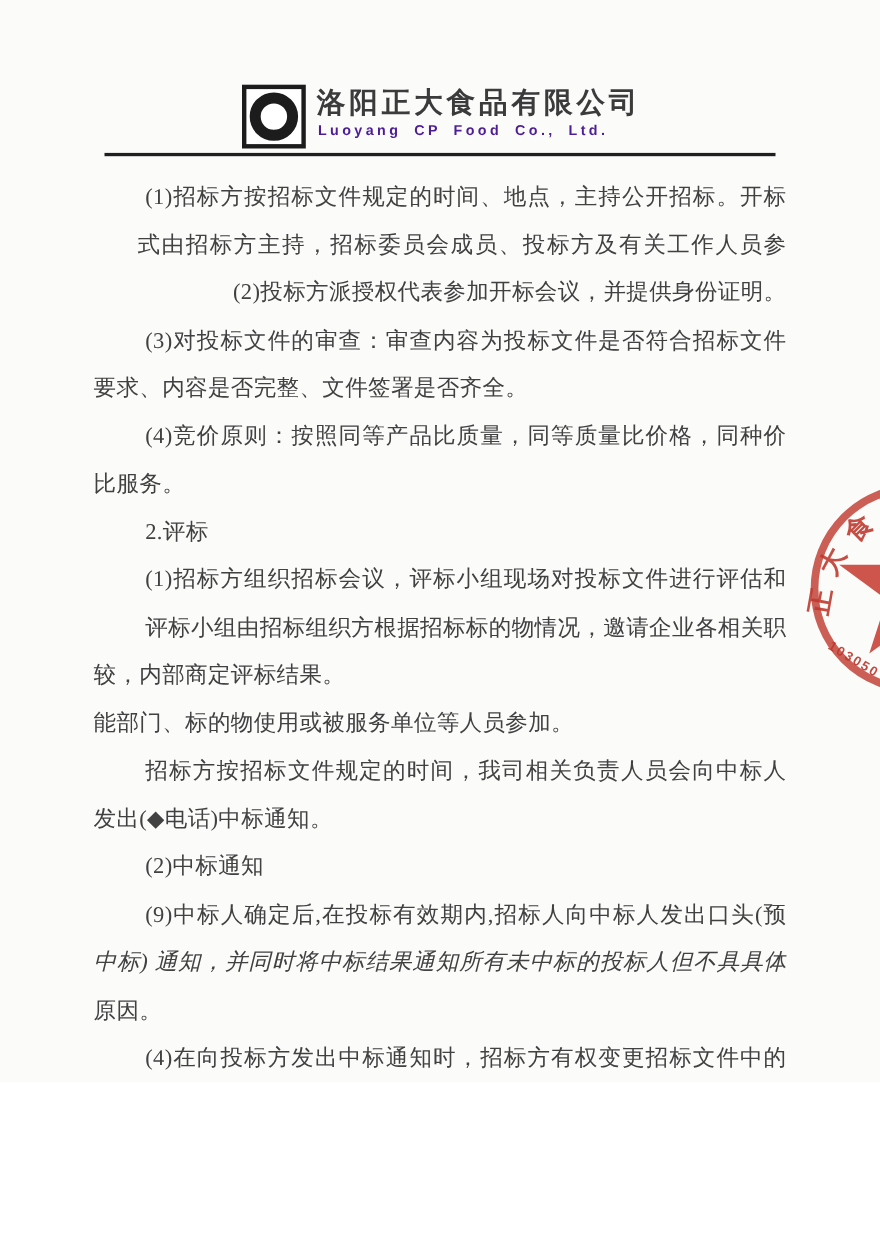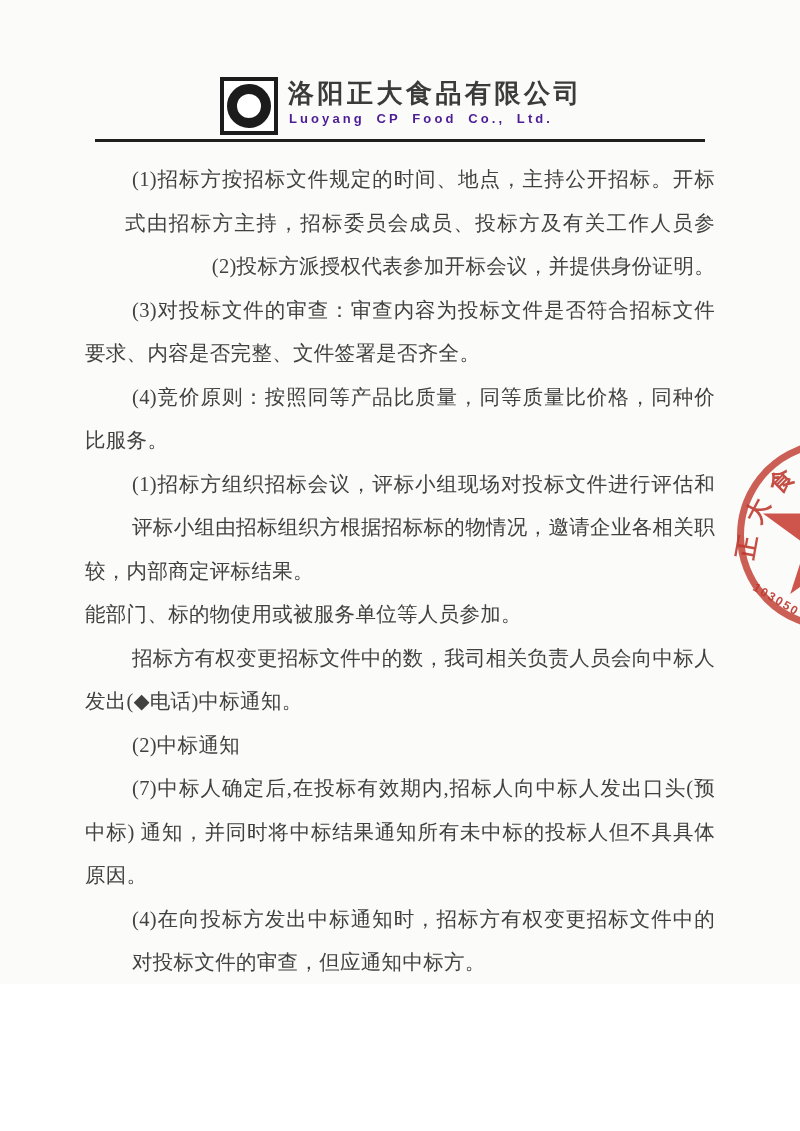--- a/index.html
+++ b/index.html
@@ -137,29 +137,30 @@
   <div class="rule"></div>
 
   <div class="doc-body">
       <div class="line fill" style="padding-left: 47px;">(1)招标方按招标文件规定的时间、地点，主持公开招标。开标仪</div>
       <div class="line fill" style="padding-left: 0px; margin-left: 40px;">式由招标方主持，招标委员会成员、投标方及有关工作人员参加。</div>
       <div class="line" style="padding-left: 47px; text-align: right;">(2)投标方派授权代表参加开标会议，并提供身份证明。</div>
       <div class="line fill" style="padding-left: 47px;">(3)对投标文件的审查：审查内容为投标文件是否符合招标文件的</div>
       <div class="line" style="padding-left: 0px;">要求、内容是否完整、文件签署是否齐全。</div>
       <div class="line fill" style="padding-left: 47px;">(4)竞价原则：按照同等产品比质量，同等质量比价格，同种价格</div>
       <div class="line" style="padding-left: 0px;">比服务。</div>
+      <div class="line" style="padding-left: 47px;">2.评标</div>
       <div class="line fill" style="padding-left: 47px;">(1)招标方组织招标会议，评标小组现场对投标文件进行评估和比</div>
       <div class="line fill" style="padding-left: 47px;">评标小组由招标组织方根据招标标的物情况，邀请企业各相关职</div>
       <div class="line" style="padding-left: 0px;">较，内部商定评标结果。</div>
       <div class="line" style="padding-left: 0px;">能部门、标的物使用或被服务单位等人员参加。</div>
-      <div class="line fill" style="padding-left: 47px;">招标方有权变更招标文件中的数，我司相关负责人员会向中标人</div>
+      <div class="line fill" style="padding-left: 47px;">招标方按招标文件规定的时间，我司相关负责人员会向中标人</div>
       <div class="line" style="padding-left: 0px;">发出(◆电话)中标通知。</div>
       <div class="line" style="padding-left: 47px;">(2)中标通知</div>
-      <div class="line fill" style="padding-left: 47px;">(7)中标人确定后,在投标有效期内,招标人向中标人发出口头(预</div>
-      <div class="line fill" style="padding-left: 0px;">中标) 通知，并同时将中标结果通知所有未中标的投标人但不具具体</div>
+      <div class="line fill" style="padding-left: 47px;">(9)中标人确定后,在投标有效期内,招标人向中标人发出口头(预</div>
+      <div class="line fill" style="padding-left: 0px; font-style: italic;">中标) 通知，并同时将中标结果通知所有未中标的投标人但不具具体</div>
       <div class="line" style="padding-left: 0px;">原因。</div>
       <div class="line fill" style="padding-left: 47px;">(4)在向投标方发出中标通知时，招标方有权变更招标文件中的数</div>
       <div class="line" style="padding-left: 47px;">对投标文件的审查，但应通知中标方。</div>
     </div>
 
   <div class="seal">
     <div class="seal-ring"></div>
     <div class="seal-star"></div>
     <div class="seal-serial">103050</div>
   <span class="seal-char" style="left: -3px; top: 93px; transform: rotate(-80deg);">正</span>

